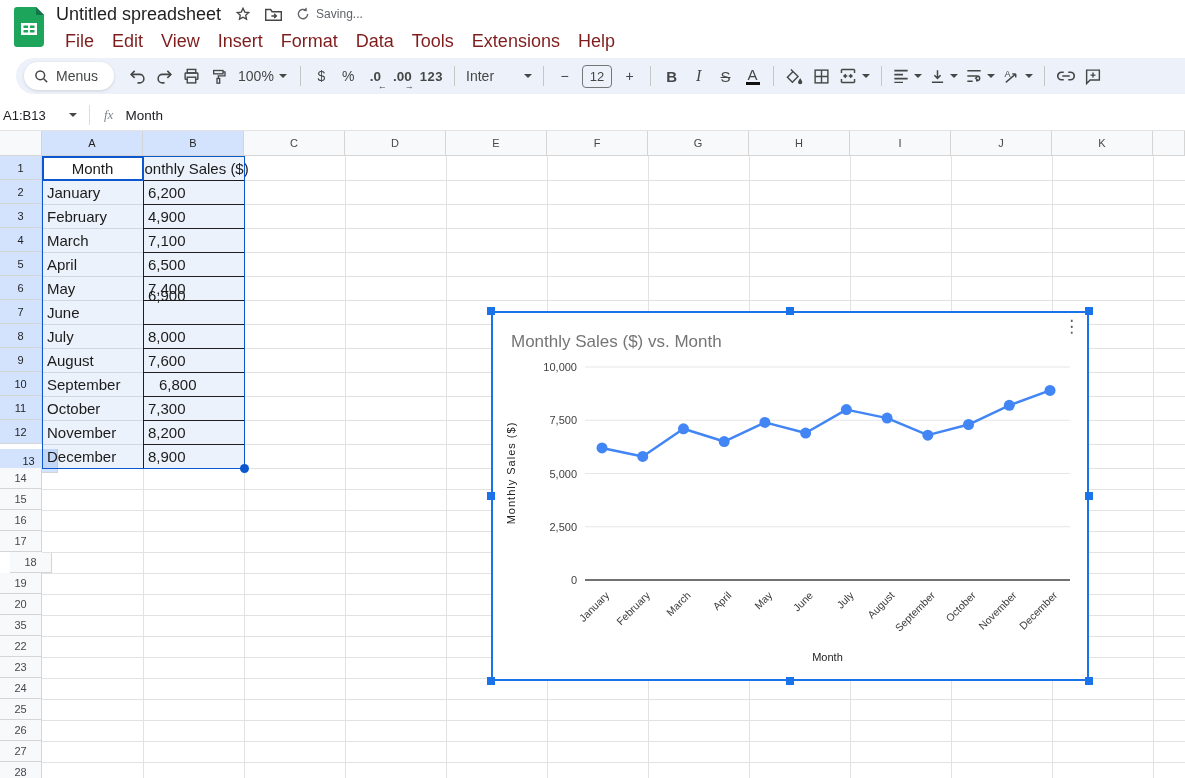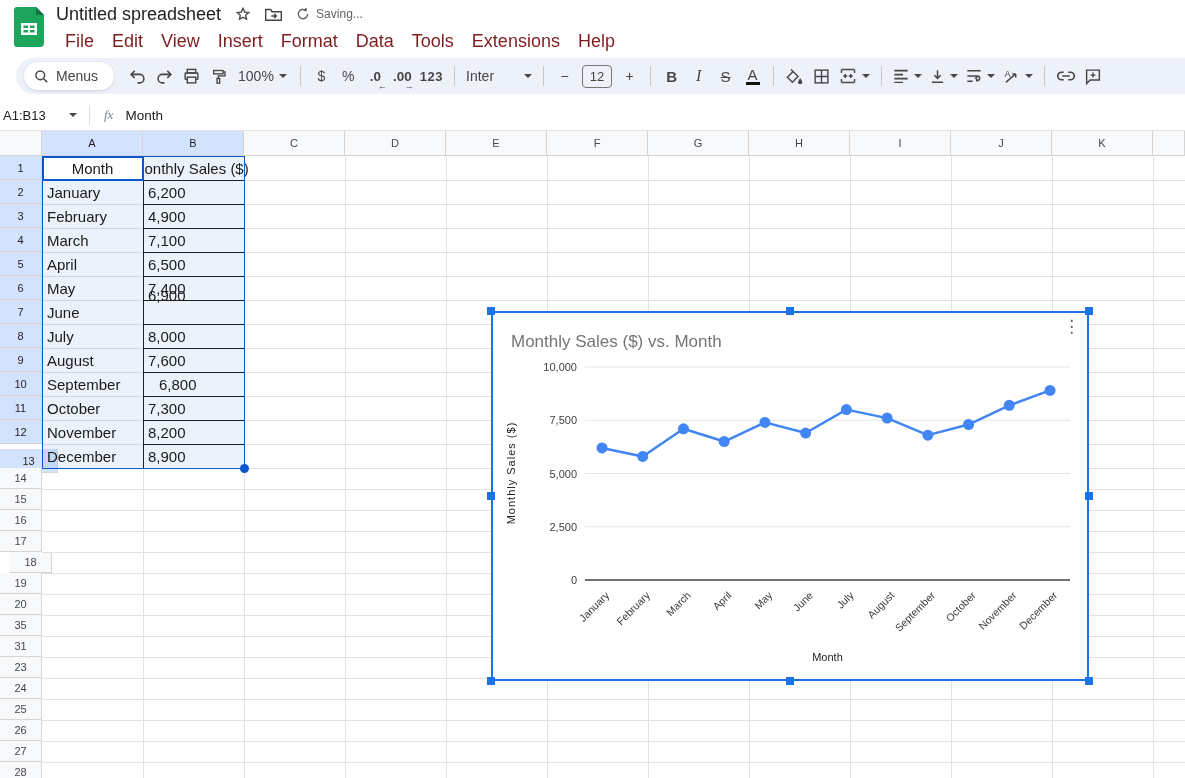--- a/index.html
+++ b/index.html
@@ -284,21 +284,21 @@
       <div class="hdrcell hdrsel" style="left: 0px; top: 289px; width: 42px; height: 24px; border-right: 1px solid rgb(213, 213, 213);">12</div>
       <div class="hdrcell hdrsel" style="left: 0px; top: 318px; width: 58px; height: 24px; border-right: 1px solid rgb(213, 213, 213);">13</div>
       <div class="hdrcell" style="left: 0px; top: 337px; width: 42px; height: 21px; border-right: 1px solid rgb(213, 213, 213);">14</div>
       <div class="hdrcell" style="left: 0px; top: 358px; width: 42px; height: 21px; border-right: 1px solid rgb(213, 213, 213);">15</div>
       <div class="hdrcell" style="left: 0px; top: 379px; width: 42px; height: 21px; border-right: 1px solid rgb(213, 213, 213);">16</div>
       <div class="hdrcell" style="left: 0px; top: 400px; width: 42px; height: 21px; border-right: 1px solid rgb(213, 213, 213);">17</div>
       <div class="hdrcell" style="left: 0px; top: 421px; width: 42px; height: 21px; border-right: 1px solid rgb(213, 213, 213); margin-left: 10px;">18</div>
       <div class="hdrcell" style="left: 0px; top: 442px; width: 42px; height: 21px; border-right: 1px solid rgb(213, 213, 213);">19</div>
       <div class="hdrcell" style="left: 0px; top: 463px; width: 42px; height: 21px; border-right: 1px solid rgb(213, 213, 213);">20</div>
       <div class="hdrcell" style="left: 0px; top: 484px; width: 42px; height: 21px; border-right: 1px solid rgb(213, 213, 213);">35</div>
-      <div class="hdrcell" style="left: 0px; top: 505px; width: 42px; height: 21px; border-right: 1px solid rgb(213, 213, 213);">31</div>
+      <div class="hdrcell" style="left: 0px; top: 505px; width: 42px; height: 21px; border-right: 1px solid rgb(213, 213, 213);">22</div>
       <div class="hdrcell" style="left: 0px; top: 526px; width: 42px; height: 21px; border-right: 1px solid rgb(213, 213, 213);">23</div>
       <div class="hdrcell" style="left: 0px; top: 547px; width: 42px; height: 21px; border-right: 1px solid rgb(213, 213, 213);">24</div>
       <div class="hdrcell" style="left: 0px; top: 568px; width: 42px; height: 21px; border-right: 1px solid rgb(213, 213, 213);">25</div>
       <div class="hdrcell" style="left: 0px; top: 589px; width: 42px; height: 21px; border-right: 1px solid rgb(213, 213, 213);">26</div>
       <div class="hdrcell" style="left: 0px; top: 610px; width: 42px; height: 21px; border-right: 1px solid rgb(213, 213, 213);">27</div>
       <div class="hdrcell" style="left: 0px; top: 631px; width: 42px; height: 21px; border-right: 1px solid rgb(213, 213, 213);">28</div>
       <div class="gl" style="left: 143px; top: 25px; width: 1px; height: 622px;"></div>
       <div class="gl" style="left: 244px; top: 25px; width: 1px; height: 622px;"></div>
       <div class="gl" style="left: 345px; top: 25px; width: 1px; height: 622px;"></div>
       <div class="gl" style="left: 446px; top: 25px; width: 1px; height: 622px;"></div>

